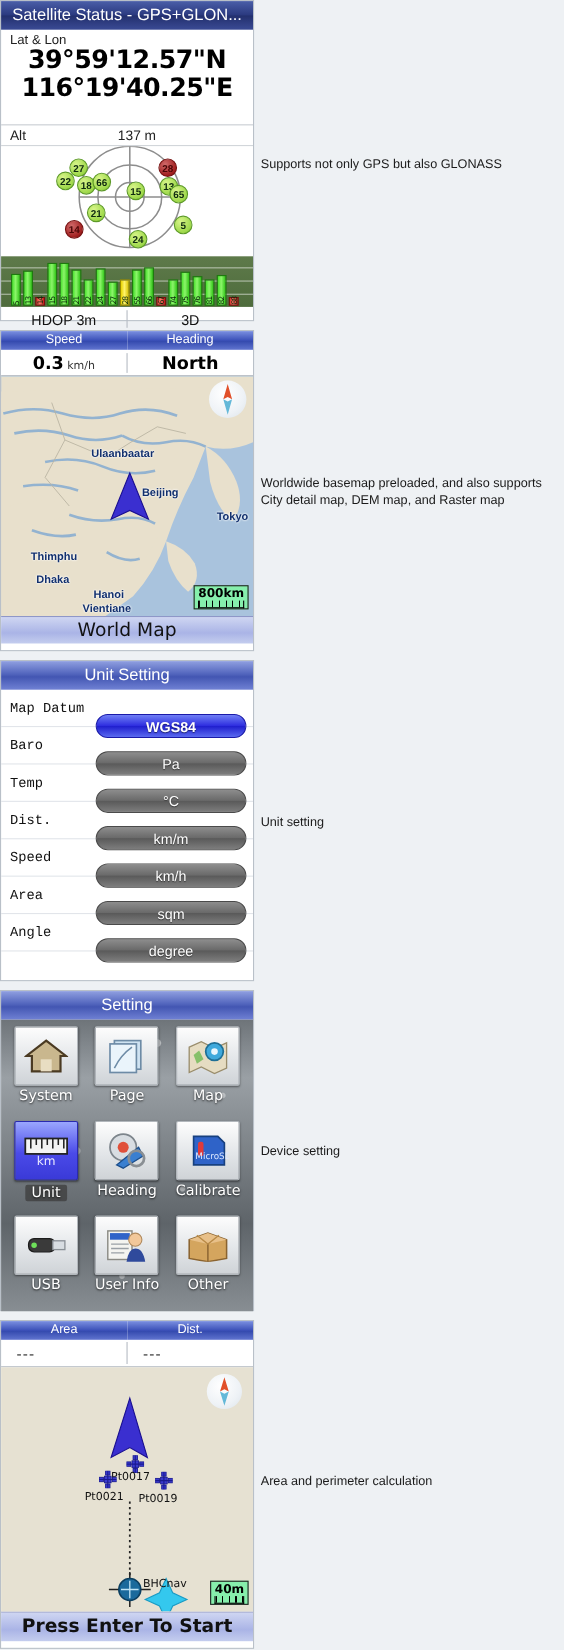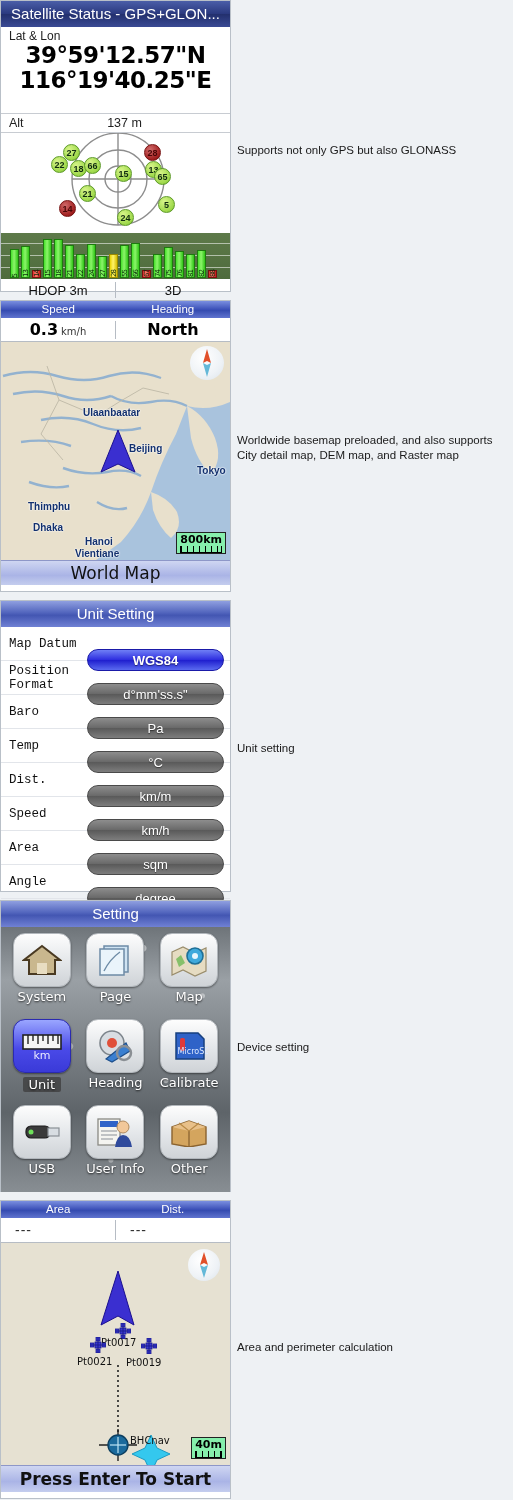--- a/index.html
+++ b/index.html
@@ -109,21 +109,21 @@
       radial-gradient(circle at 30% 45%,rgba(255,255,255,.35) 0 3px,transparent 4px),
       radial-gradient(circle at 72% 58%,rgba(255,255,255,.4) 0 2px,transparent 3px),
       radial-gradient(circle at 12% 72%,rgba(255,255,255,.45) 0 3px,transparent 4px),
       radial-gradient(circle at 48% 88%,rgba(255,255,255,.35) 0 2px,transparent 3px),
       radial-gradient(circle at 90% 82%,rgba(255,255,255,.4) 0 3px,transparent 4px),
       linear-gradient(180deg,#6e7479,#9aa0a5 20%,#7c8287 45%,#5e6469 70%,#888e93);
   }
   .igrid{display:grid;grid-template-columns:repeat(3,1fr);padding:6px 4px 0;}
   .icell{text-align:center;height:86px;position:relative;}
   .itile{
-    width:56px;height:52px;margin:0 auto;border-radius:12px;
+    width:56px;height:52px;margin:0 auto;border-radius:2px;
     background:linear-gradient(180deg,#fdfdfd,#e3e6e9 55%,#cfd3d7);
     border:1px solid #b2b7bc;box-shadow:0 1px 2px rgba(0,0,0,.45);
     display:flex;align-items:center;justify-content:center;font-size:26px;
   }
   .itile.sel{background:linear-gradient(180deg,#9aa6ff,#4a4ae8 55%,#3a3ad8);border-color:#2a2ab0;}
   .ilabel{
     font-size:13px;color:#fff;text-shadow:0 1px 2px rgba(0,0,0,.8);
     margin-top:2px;font-family:"DejaVu Sans",sans-serif;
   }
   .ilabel.sel{background:rgba(60,60,60,.75);display:inline-block;padding:0 6px;border-radius:2px;}
@@ -290,24 +290,20 @@
 </div>
 
 <div class="panel" id="p3">
   <div class="titlebar light">Unit Setting</div>
   <div id="unitrows">
       <div class="urow">
         <div class="ulabel">Map Datum</div>
         <div class="ubtn sel">WGS84</div>
       </div>
       <div class="urow">
-        <div class="ulabel">Position Format</div>
-        <div class="ubtn">d°mm'ss.s"</div>
-      </div>
-      <div class="urow">
         <div class="ulabel">Baro</div>
         <div class="ubtn">Pa</div>
       </div>
       <div class="urow">
         <div class="ulabel">Temp</div>
         <div class="ubtn">°C</div>
       </div>
       <div class="urow">
         <div class="ulabel">Dist.</div>
         <div class="ubtn">km/m</div>

